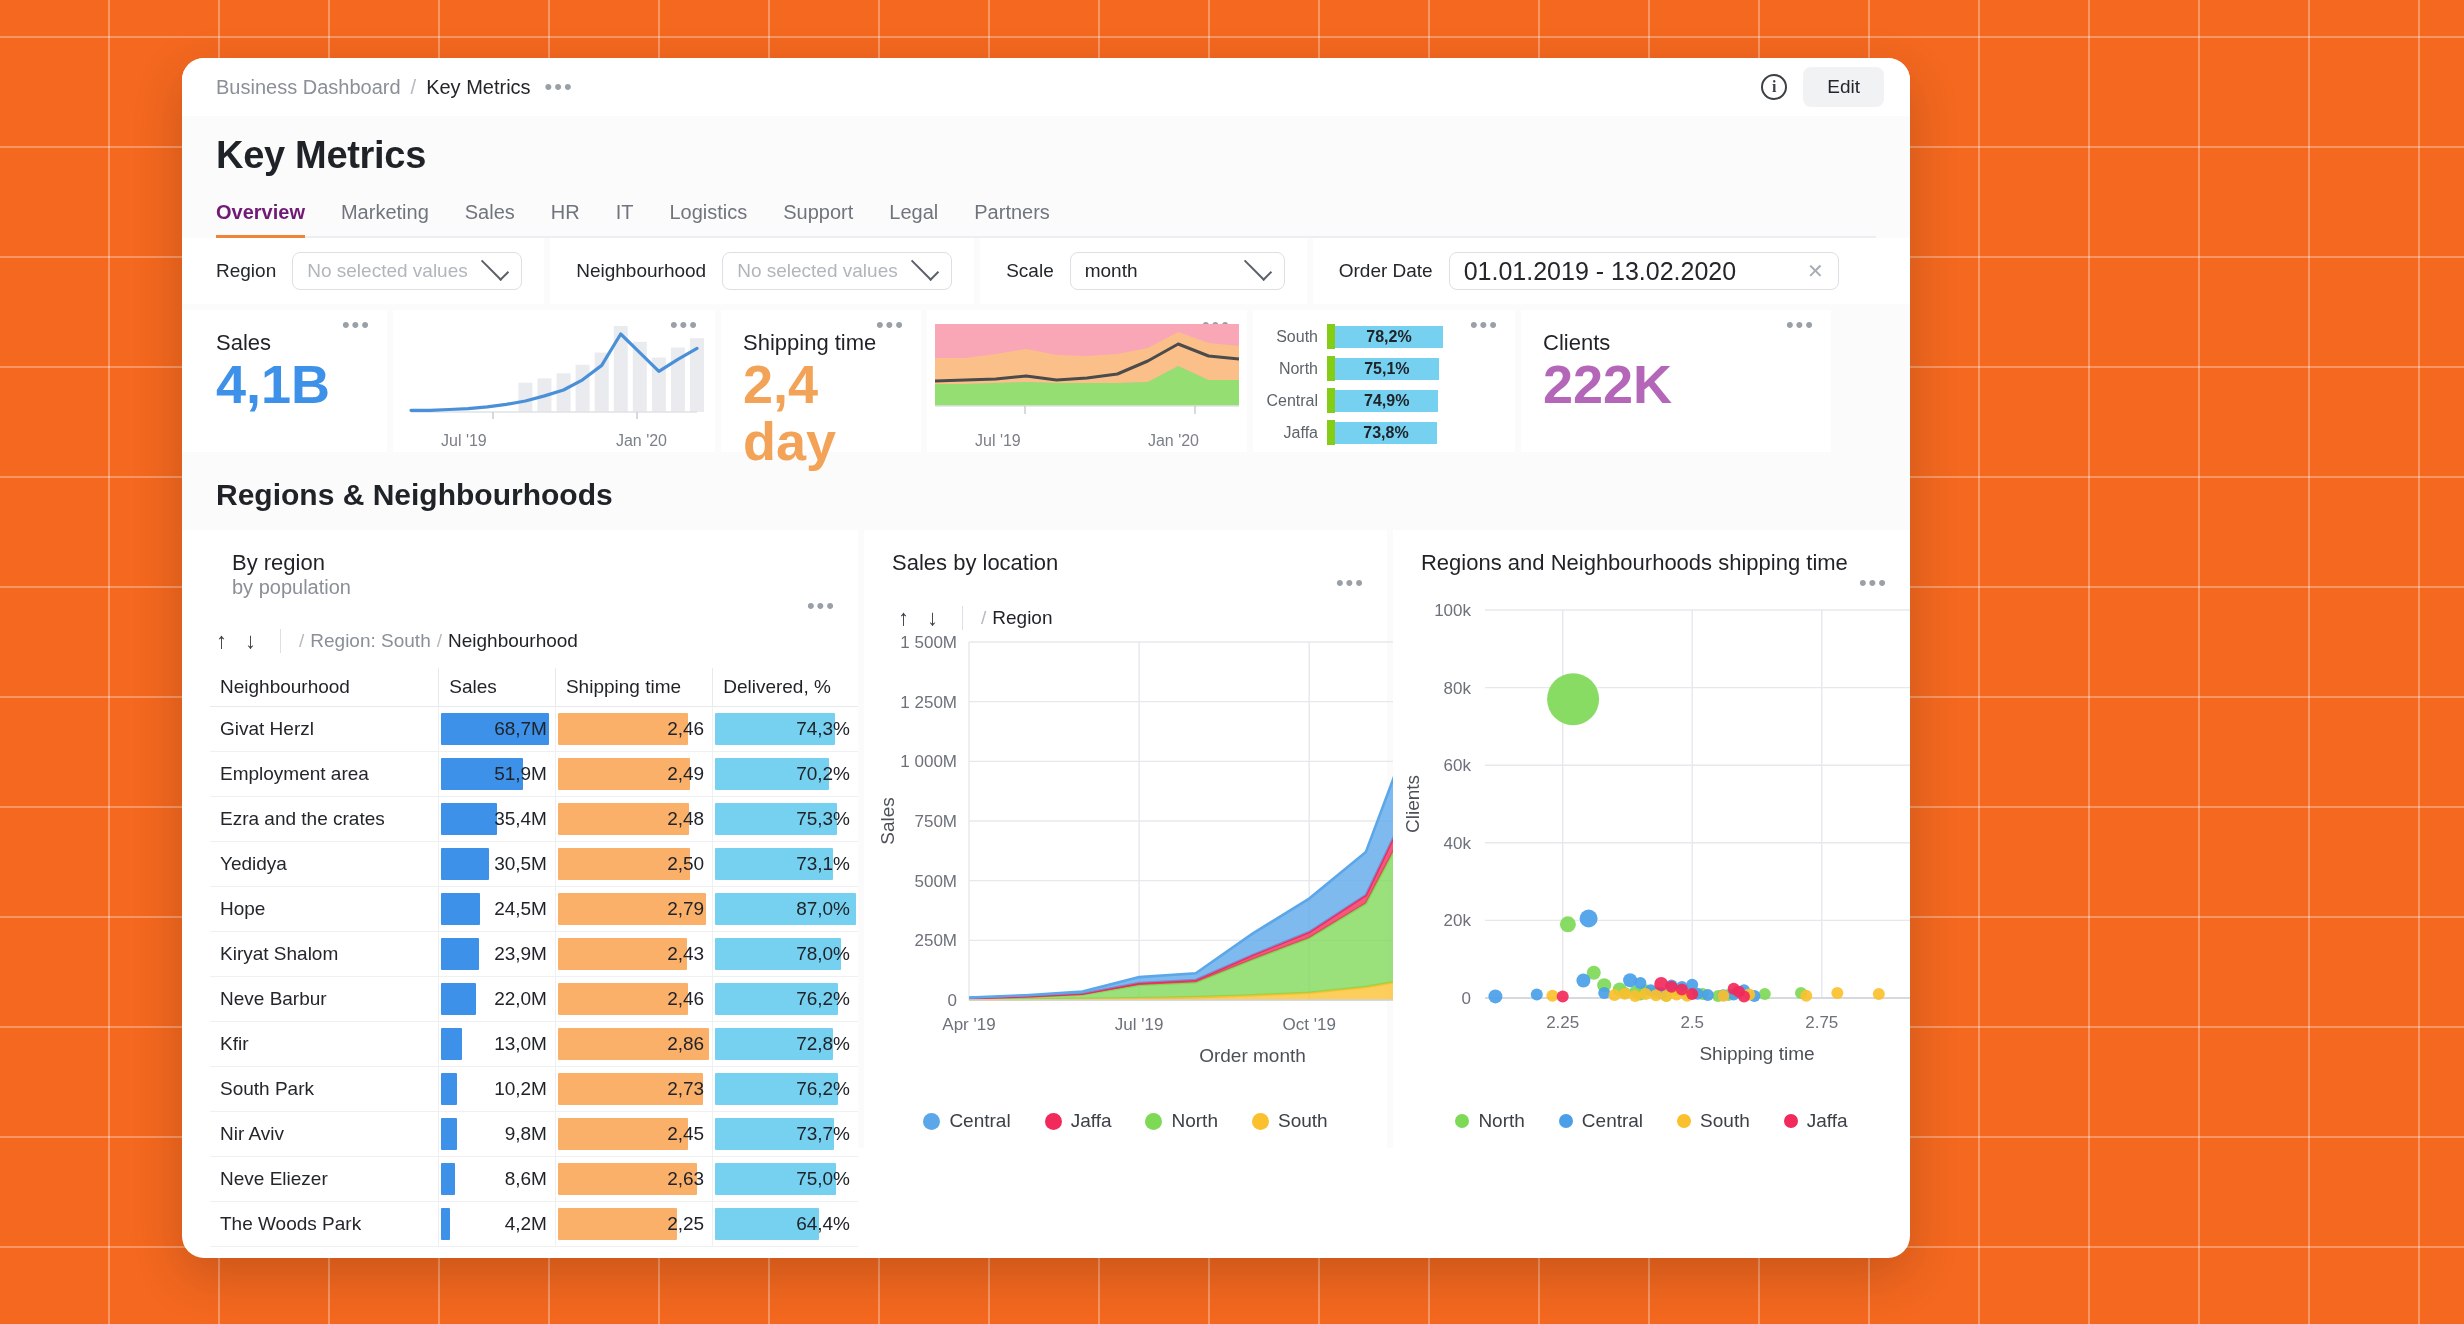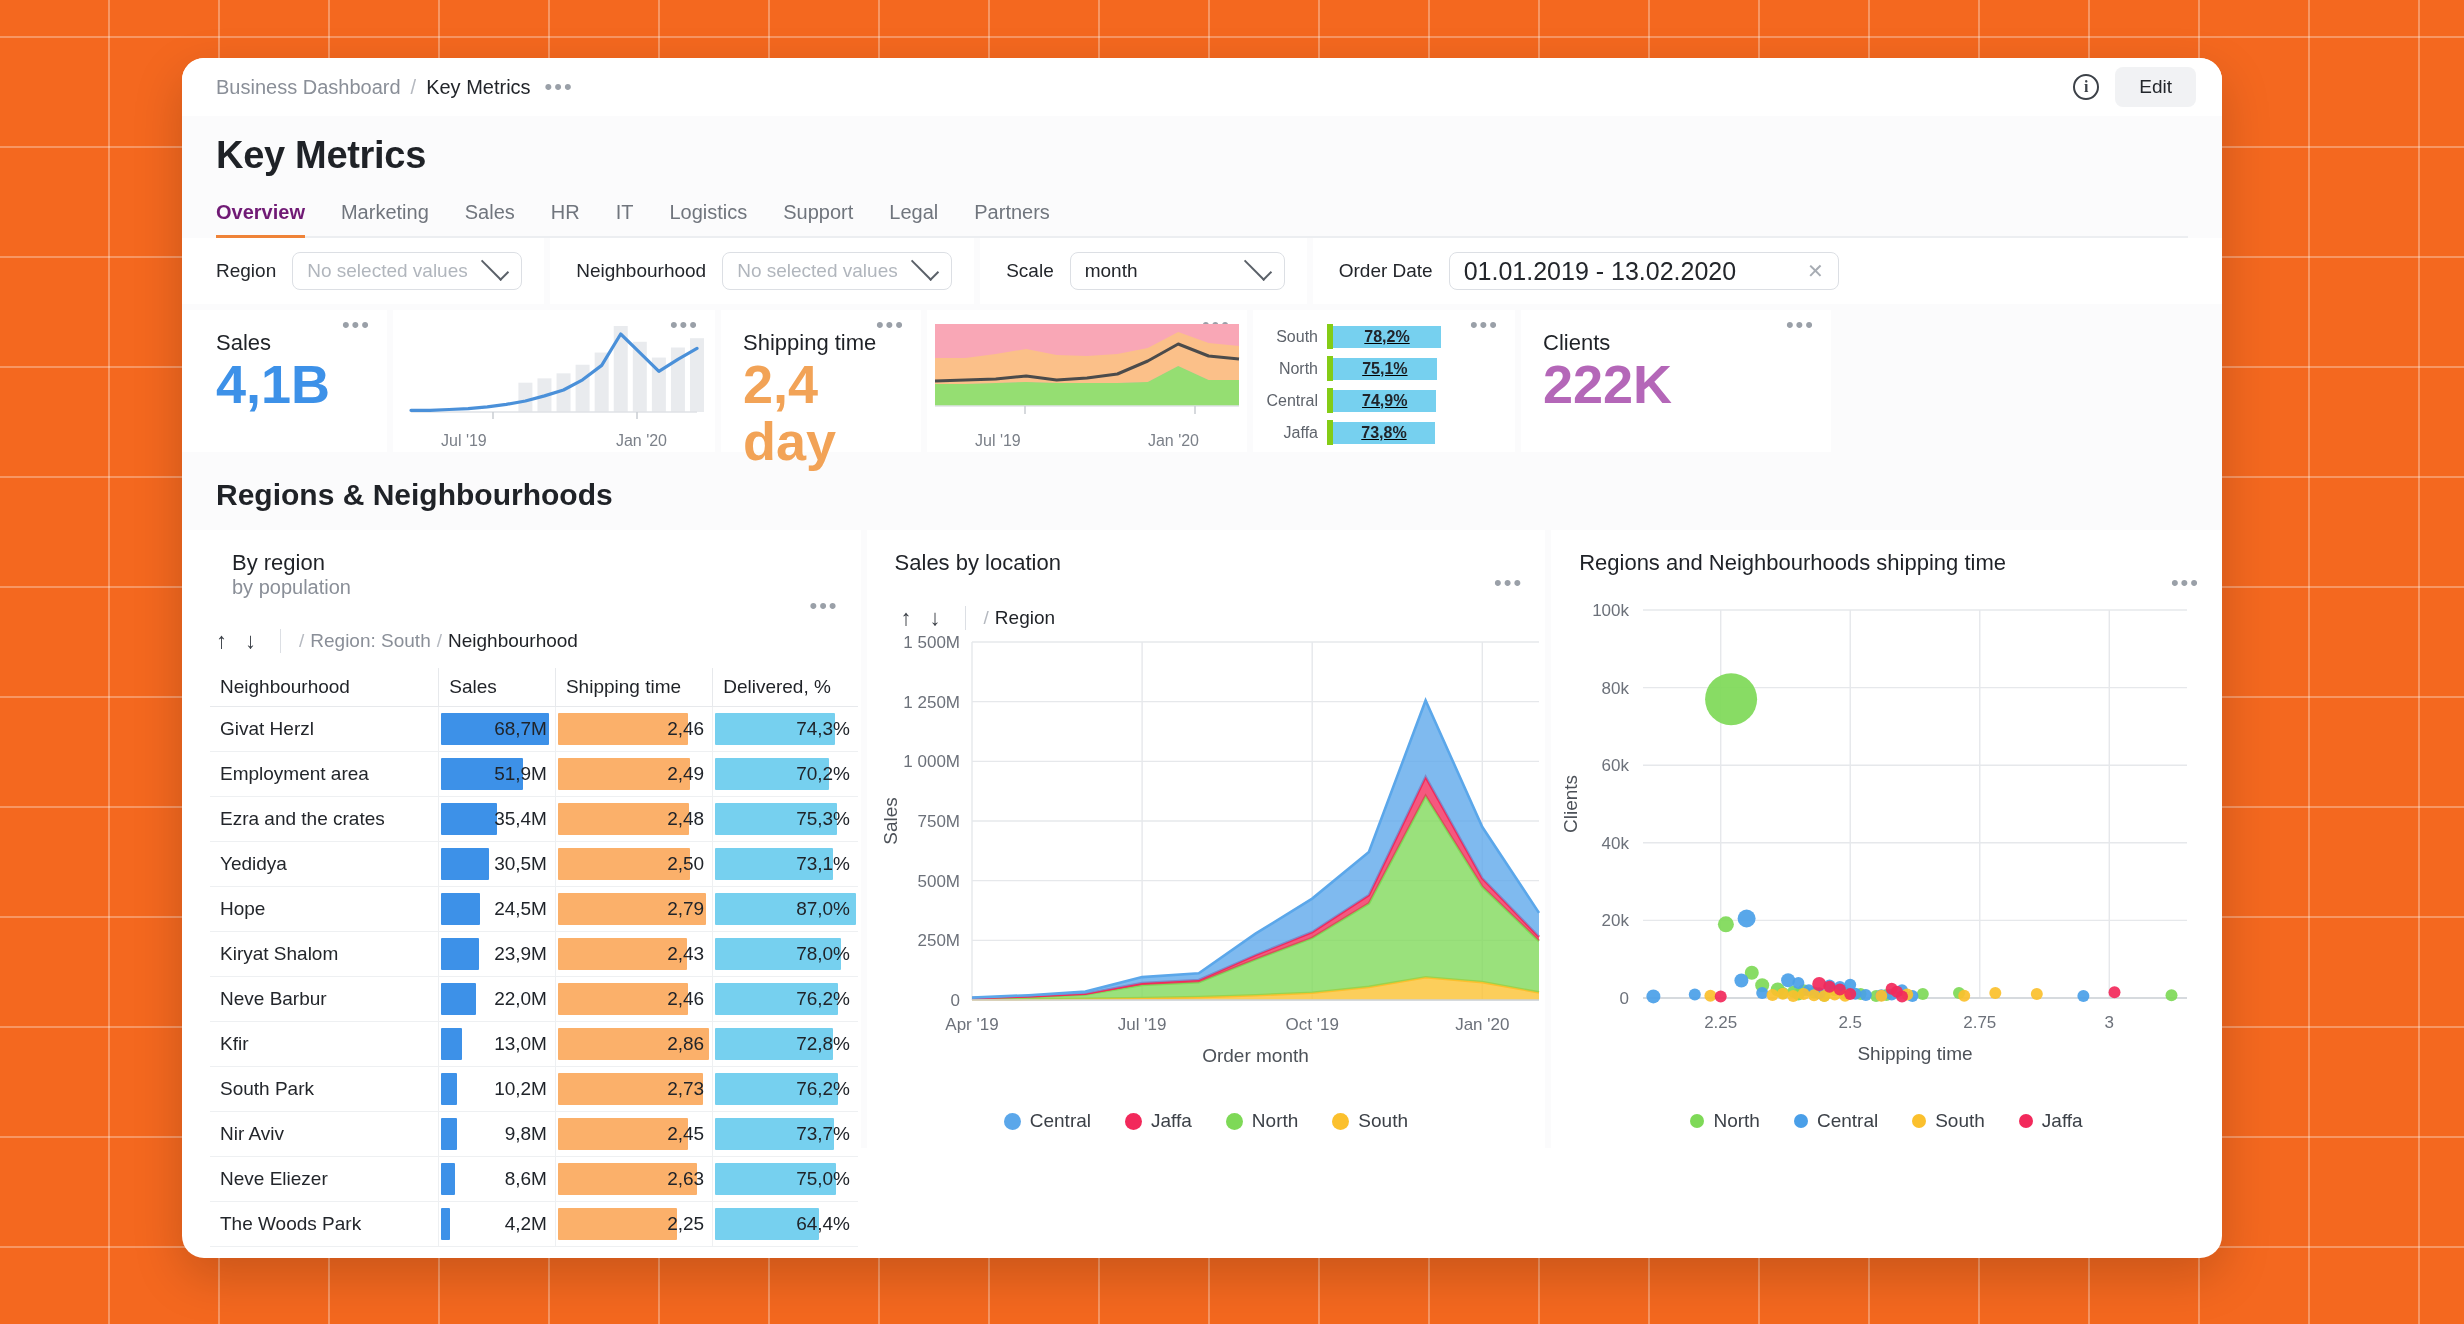--- a/index.html
+++ b/index.html
@@ -17,21 +17,21 @@
       linear-gradient(to right, rgba(255,255,255,.30) 2px, transparent 2px),
       linear-gradient(to bottom, rgba(255,255,255,.30) 2px, transparent 2px);
     background-size: 110px 110px;
     background-position: -2px 36px;
   }
 
   
   #window {
     position: absolute;
     left: 182px; top: 58px;
-    width: 2040px; height: 1200px;
+    width: 1728px; height: 1200px;
     background: #ffffff;
     border-radius: 22px;
     overflow: hidden;
     box-shadow: 0 18px 50px rgba(0,0,0,.18);
   }
 
   
   #crumbbar {
     height: 58px;
     display: flex; align-items: center;
@@ -133,21 +133,21 @@
   .spark-wrap { position: absolute; left: 0; right: 0; top: 8px; bottom: 6px; }
   .spark-axis {
     position: absolute; bottom: 2px; left: 0; right: 0;
     display: flex; justify-content: space-between;
     padding: 0 48px; font-size: 16px; color: #7b8089;
   }
 
   
   .mb-row { display: flex; align-items: center; height: 25px; margin-bottom: 7px; }
   .mb-label { width: 62px; text-align: right; font-size: 16px; color: #5e636b; padding-right: 9px; }
-  .mb-track { flex: 1; border-left: 6px solid #84cc16; height: 100%; display: flex; align-items: center; text-decoration: underline; }
+  .mb-track { flex: 1; border-left: 8px solid #84cc16; height: 100%; display: flex; align-items: center; }
   .mb-bar {
     background: #76d0ef; height: 22px; display: flex; align-items: center;
     justify-content: center; font-size: 16px; font-weight: bold; color: #20242a;
   }
 
   
   #section-title {
     font-size: 30px; font-weight: bold; color: #1f2227;
     padding: 26px 0 18px 34px; background: #fbfbfc;
   }

